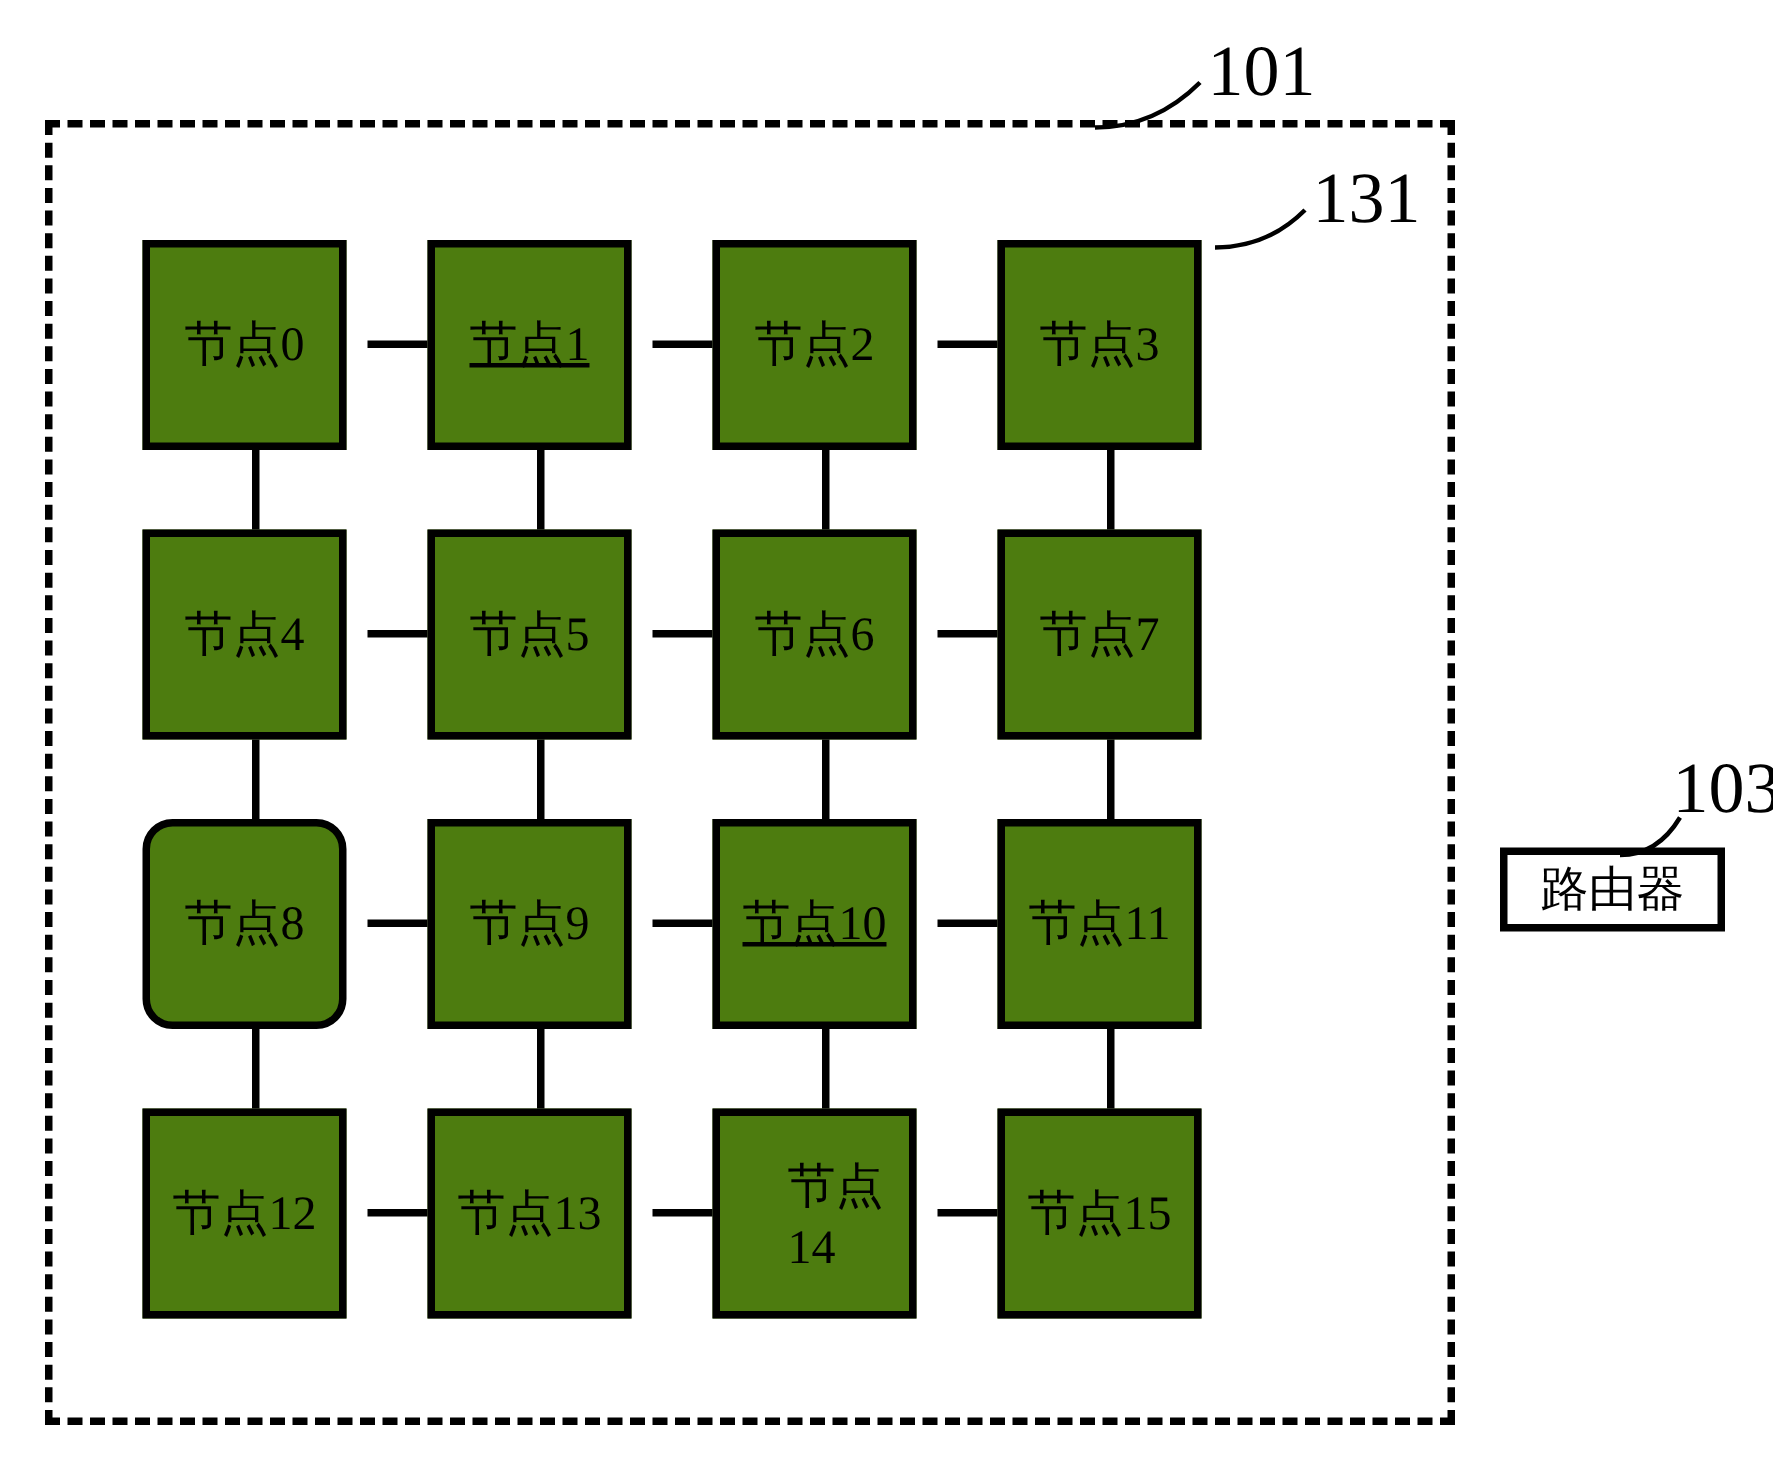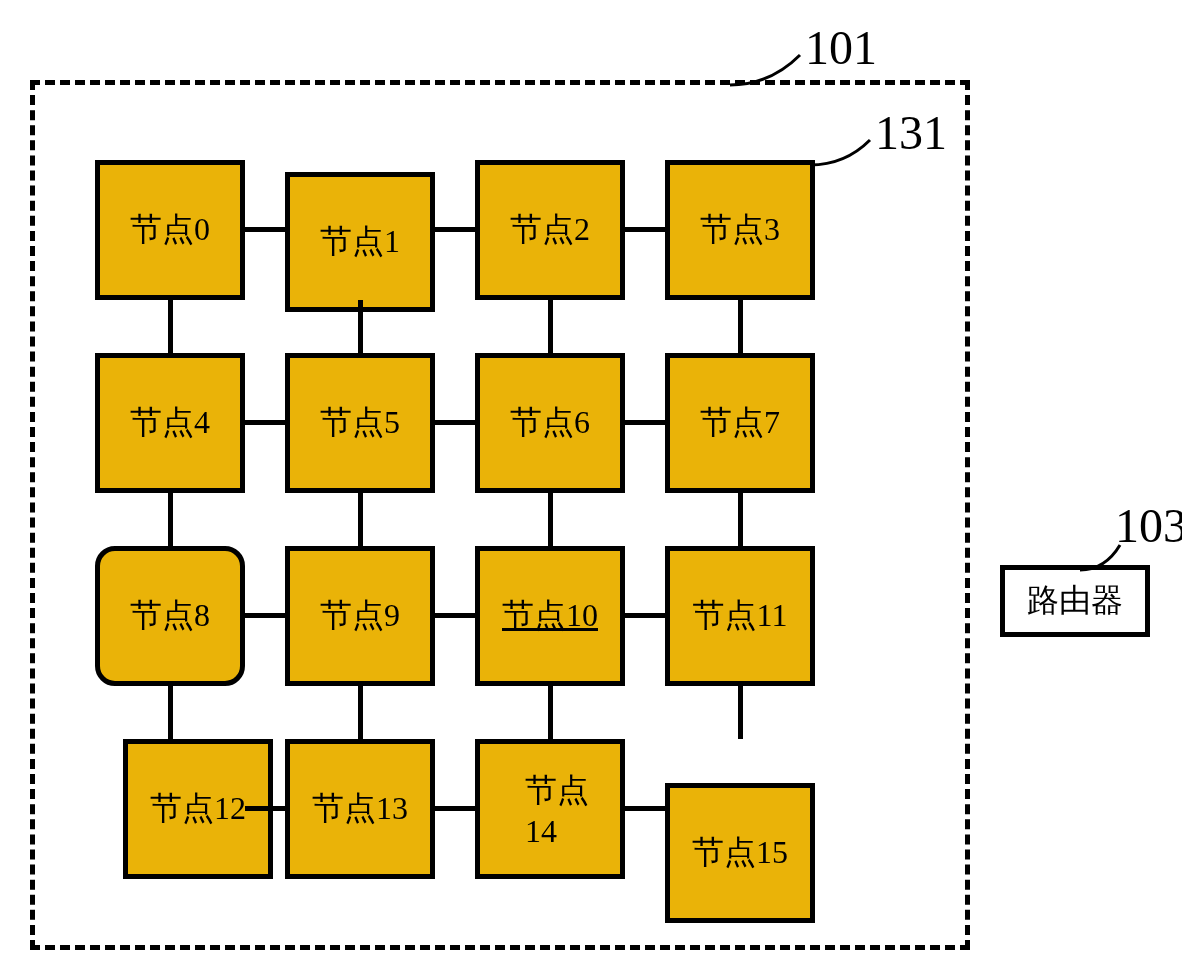--- a/index.html
+++ b/index.html
@@ -24,24 +24,24 @@
     }
     .grid-area {
       position: absolute;
       left: 60px;
       top: 75px;
       width: 720px;
       height: 720px;
     }
     .node {
       position: absolute;
-      width: 150px;
+      width: 136px;
       height: 140px;
       border: 5px solid #000;
-      background: #eab308;
+      background: #4d7c0f;
       display: flex;
       align-items: center;
       justify-content: center;
       font-size: 32px;
     }
     .h-connector {
       position: absolute;
       height: 5px;
       width: 40px;
       background: #000;
@@ -50,21 +50,21 @@
       position: absolute;
       width: 5px;
       height: 53px;
       background: #000;
     }
     .router-box {
       position: absolute;
       left: 1000px;
       top: 565px;
       width: 150px;
-      height: 72px;
+      height: 56px;
       border: 5px solid #000;
       display: flex;
       align-items: center;
       justify-content: center;
       font-size: 32px;
     }
     .label {
       position: absolute;
       font-size: 48px;
     }
@@ -90,38 +90,38 @@
 
 <div class="label" style="left:1115px; top:498px;">103</div>
 <svg class="leader-line" style="left:1080px; top:540px; width:50px; height:35px;">
   <path d="M 0 30 Q 25 30 40 5"></path>
 </svg>
 
 <div class="container">
   <div class="grid-area">
 
     <div class="node" style="left:0px; top:0px;">节点0</div>
-    <div class="node" style="left:190px; top:12px;">节点1</div>
+    <div class="node" style="left:190px; top:0px;text-decoration:underline;">节点1</div>
     <div class="node" style="left:380px; top:0px;">节点2</div>
     <div class="node" style="left:570px; top:0px;">节点3</div>
 
     <div class="node" style="left:0px; top:193px;">节点4</div>
     <div class="node" style="left:190px; top:193px;">节点5</div>
     <div class="node" style="left:380px; top:193px;">节点6</div>
     <div class="node" style="left:570px; top:193px;">节点7</div>
 
     <div class="node" style="left:0px; top:386px;border-radius:20px;">节点8</div>
     <div class="node" style="left:190px; top:386px;">节点9</div>
     <div class="node" style="left:380px; top:386px;text-decoration:underline;">节点10</div>
     <div class="node" style="left:570px; top:386px;">节点11</div>
 
-    <div class="node" style="left:0px; top:579px;margin-left:28px;">节点12</div>
+    <div class="node" style="left:0px; top:579px;">节点12</div>
     <div class="node" style="left:190px; top:579px;">节点13</div>
     <div class="node" style="left:380px; top:579px;padding-left:45px;">节点14</div>
-    <div class="node" style="left:570px; top:579px;margin-top:44px;">节点15</div>
+    <div class="node" style="left:570px; top:579px;">节点15</div>
 
     <div class="h-connector" style="left:150px; top:67px;"></div>
     <div class="h-connector" style="left:340px; top:67px;"></div>
     <div class="h-connector" style="left:530px; top:67px;"></div>
 
     <div class="h-connector" style="left:150px; top:260px;"></div>
     <div class="h-connector" style="left:340px; top:260px;"></div>
     <div class="h-connector" style="left:530px; top:260px;"></div>
 
     <div class="h-connector" style="left:150px; top:453px;"></div>

